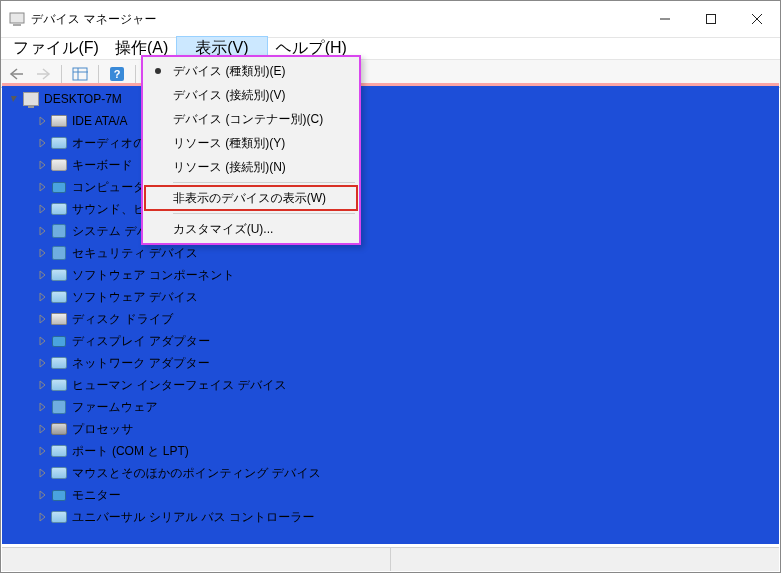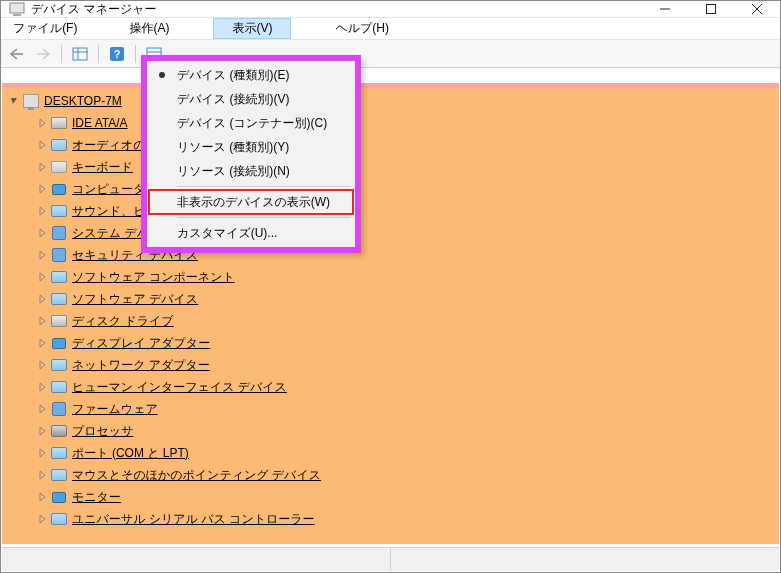--- a/index.html
+++ b/index.html
@@ -11,21 +11,21 @@
       font-family: "Yu Gothic UI", "Meiryo", sans-serif;
       font-size: 12px;
       background: #fff;
       width: 781px;
       height: 573px;
       overflow: hidden;
       border: 1px solid #888;
       position: relative;
     }
     .titlebar {
-      height: 17px;
+      height: 37px;
       display: flex;
       align-items: center;
       padding: 0 0 0 8px;
       background: #fff;
       border-bottom: 1px solid #e5e5e5;
     }
     .titlebar-icon {
       width: 16px;
       height: 16px;
       margin-right: 6px;
@@ -44,23 +44,22 @@
       align-items: center;
       justify-content: center;
       cursor: default;
     }
     .menubar {
       height: 22px;
       display: flex;
       align-items: center;
       padding: 0 4px;
       background: #fff;
-      font-size: 12px;
+      font-size: 16px;
       border-bottom: 1px solid #e5e5e5;
-      gap: 36px;
     }
     .menu-item {
       padding: 2px 8px;
       cursor: default;
     }
     .menu-item.active {
       background: #cce8ff;
       border: 1px solid #99d1ff;
       padding: 1px 18px;
     }
@@ -87,23 +86,22 @@
       background: #ccc;
       margin: 0 4px;
     }
     .content {
       position: absolute;
       top: 82px;
       left: 1px;
       right: 1px;
       bottom: 28px;
       overflow: hidden;
-      background: #fdba74;
-      border-top: 5px solid #fca5a5;
-      text-decoration: underline;
+      background: #1d4ed8;
+      border-top: 3px solid #fca5a5;
     }
     .tree {
       padding: 2px 0;
     }
     .tree-node {
       display: flex;
       align-items: center;
       height: 22px;
       white-space: nowrap;
     }
@@ -130,21 +128,21 @@
     }
     .child-node {
       padding-left: 32px;
     }
     .dropdown {
       position: absolute;
       top: 54px;
       left: 140px;
       width: 220px;
       background: #f2f2f2;
-      border: 6px solid #d946ef;
+      border: 2px solid #d946ef;
       box-shadow: 3px 3px 6px rgba(0,0,0,0.2);
       z-index: 100;
       padding: 2px;
     }
     .dropdown-item {
       height: 24px;
       display: flex;
       align-items: center;
       padding: 0 8px 0 28px;
       font-size: 12px;

